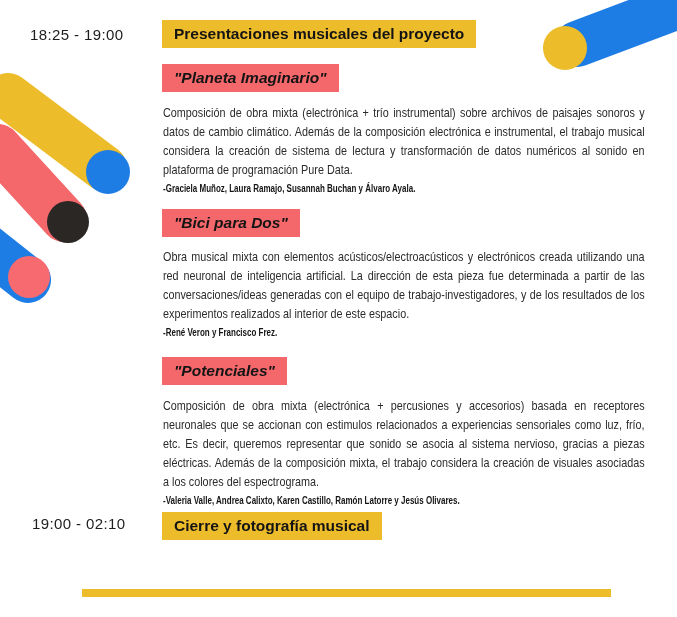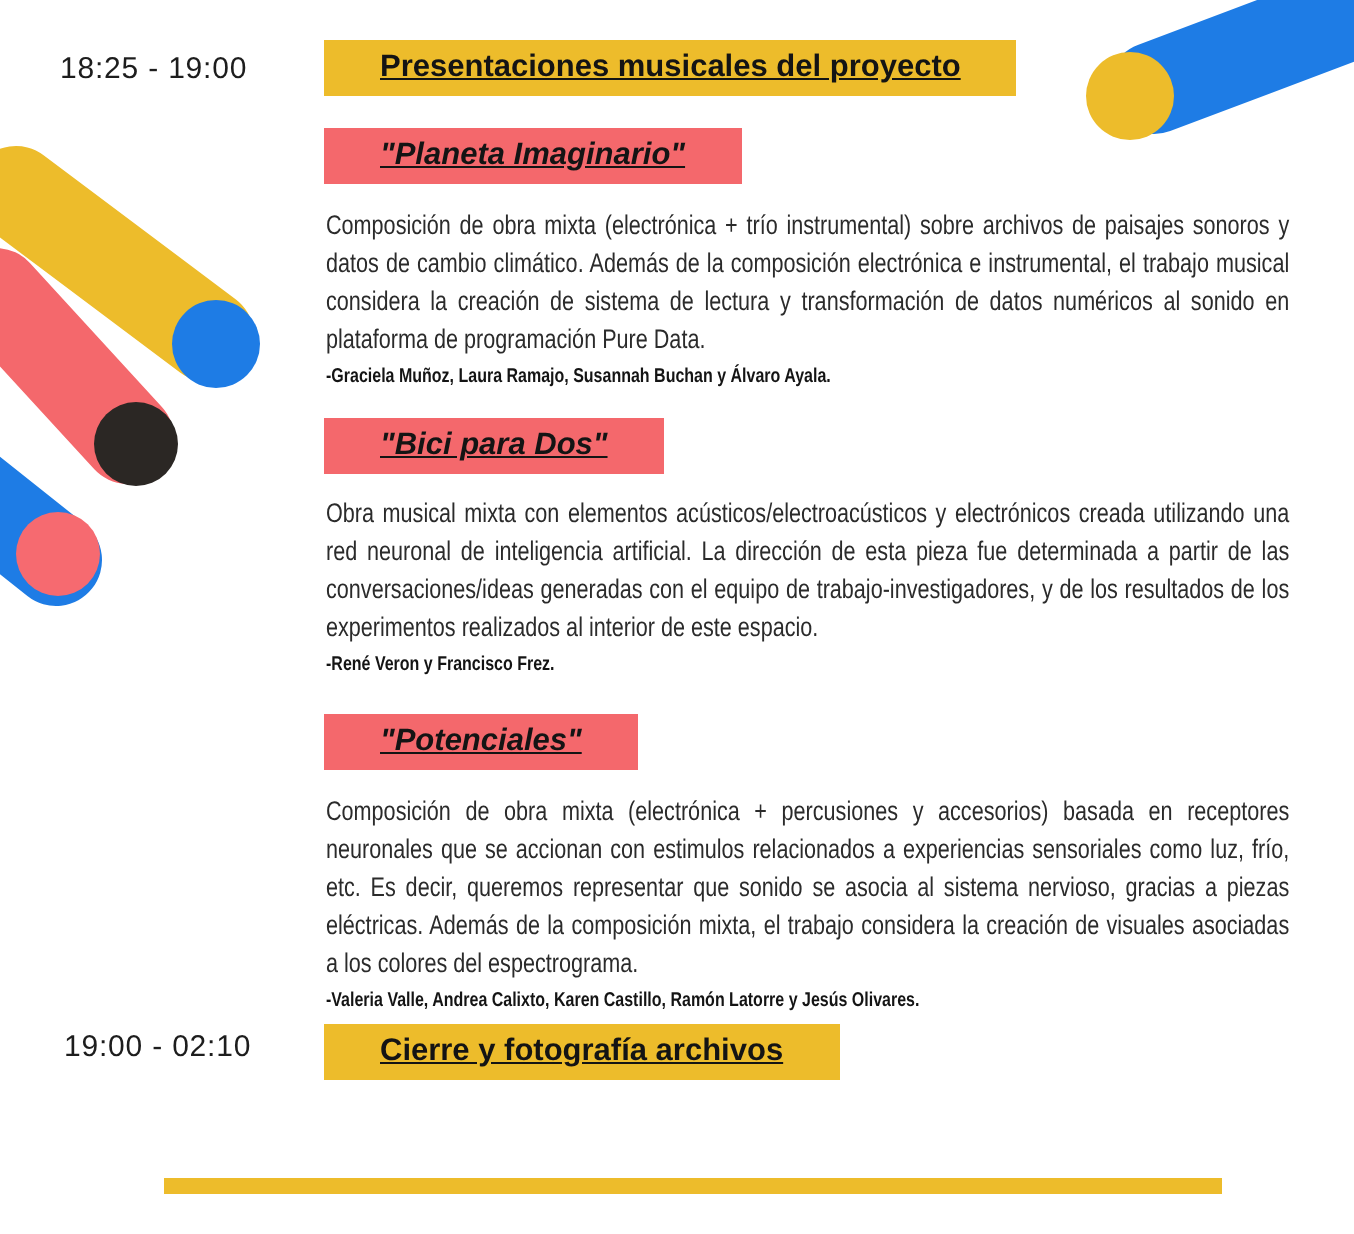--- a/index.html
+++ b/index.html
@@ -19,21 +19,21 @@
   .c-pink{fill:var(--pink);}
   .c-yellow{fill:var(--yellow);}
   .time{
     position:absolute;font-size:15px;letter-spacing:.4px;color:#1d1d1d;
   }
   .time-1{left:30px;top:26px;}
   .time-2{left:32px;top:515px;}
   .chip{
     position:absolute;left:162px;display:inline-block;
     font-weight:bold;font-size:15.5px;color:#141414;
-    padding:5px 28px;white-space:nowrap;text-decoration:underline;
+    padding:5px 12px;white-space:nowrap;
   }
   .chip-yellow{background:var(--yellow);}
   .chip-red{background:var(--red);font-style:italic;}
   .chip-header-1{top:20px;}
   .chip-title-1{top:64px;}
   .chip-title-2{top:209px;}
   .chip-title-3{top:357px;}
   .chip-header-2{top:512px;}
   .desc{
     position:absolute;left:163px;width:602px;
@@ -89,17 +89,17 @@
     <div class="credit">-René Veron y Francisco Frez.</div>
   </div>
 
   <div class="chip chip-red chip-title-3">"Potenciales"</div>
   <div class="desc desc-3">
     <div>Composición de obra mixta (electrónica + percusiones y accesorios) basada en receptores neuronales que se accionan con estimulos relacionados a experiencias sensoriales como luz, frío, etc. Es decir, queremos representar que sonido se asocia al sistema nervioso, gracias a piezas eléctricas. Además de la composición mixta, el trabajo considera la creación de visuales asociadas a los colores del espectrograma.</div>
     <div class="credit">-Valeria Valle, Andrea Calixto, Karen Castillo, Ramón Latorre y Jesús Olivares.</div>
   </div>
 
   <div class="time time-2">19:00 - 02:10</div>
-  <div class="chip chip-yellow chip-header-2">Cierre y fotografía archivos</div>
+  <div class="chip chip-yellow chip-header-2">Cierre y fotografía musical</div>
 
   <div class="bottom-bar"></div>
 
 </div>
 
 </body></html>

